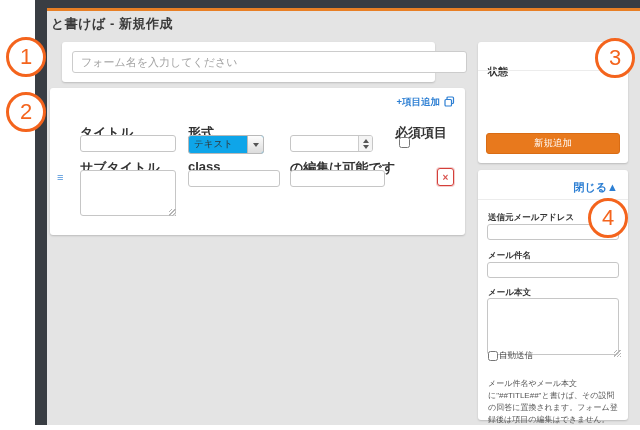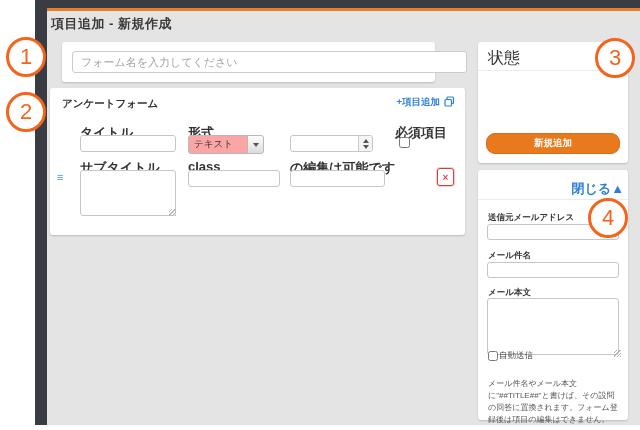--- a/index.html
+++ b/index.html
@@ -16,38 +16,38 @@
   .formname-input::placeholder{color:#a3a3a3;}
   
   .card-survey{left:50px;top:88px;width:415px;height:147px;}
   .survey-title{position:absolute;left:12px;top:9px;font-size:10.5px;font-weight:bold;color:#333;}
   .add-item{position:absolute;right:10px;top:8px;display:flex;align-items:flex-start;gap:4px;cursor:pointer;}
   .add-item-label{color:#2d7fd3;font-size:9.5px;font-weight:bold;}
   .flabel{position:absolute;font-size:13px;font-weight:bold;color:#333;white-space:nowrap;}
   .tinput{position:absolute;box-sizing:border-box;border:1px solid #c6c6c6;border-radius:3px;background:#fff;font-size:10px;color:#333;padding:0 5px;font-family:inherit;outline:none;}
   .ttextarea{position:absolute;box-sizing:border-box;border:1px solid #c6c6c6;border-radius:3px;background:#fff;resize:none;font-family:inherit;outline:none;}
   .grip{position:absolute;right:2px;bottom:2px;width:7px;height:7px;background:repeating-linear-gradient(135deg,transparent 0 1.5px,#b5b5b5 1.5px 2.5px);pointer-events:none;}
-  .fake-select{position:absolute;box-sizing:border-box;border:1px solid #b9b9b9;border-radius:3px;background:#fca5a5;display:flex;align-items:center;cursor:pointer;}
+  .fake-select{position:absolute;box-sizing:border-box;border:1px solid #b9b9b9;border-radius:3px;background:#0ea5e9;display:flex;align-items:center;cursor:pointer;}
   .fake-select .sel-text{flex:1;font-size:9.5px;color:#333;padding-left:5px;}
   .sel-btn{width:15px;align-self:stretch;background:linear-gradient(#fdfdfd,#dcdcdc);border-left:1px solid #b9b9b9;border-radius:0 2px 2px 0;display:flex;align-items:center;justify-content:center;}
   .tri-down{width:0;height:0;border-left:3px solid transparent;border-right:3px solid transparent;border-top:4px solid #555;}
   .tri-up{width:0;height:0;border-left:3px solid transparent;border-right:3px solid transparent;border-bottom:4px solid #555;}
   .num-wrap{position:absolute;box-sizing:border-box;}
   .spinner{position:absolute;right:1px;top:1px;bottom:1px;width:13px;background:#f4f4f4;border-left:1px solid #ccc;border-radius:0 2px 2px 0;display:flex;flex-direction:column;align-items:center;justify-content:center;gap:2px;cursor:pointer;}
   .cbox{position:absolute;width:11px;height:11px;margin:0;accent-color:#fff;cursor:pointer;}
   .drag-handle{position:absolute;left:7px;top:84px;color:#4a90d9;font-size:11px;font-weight:bold;line-height:1;cursor:grab;}
   .del-btn{position:absolute;left:387px;top:80px;width:17px;height:18px;box-sizing:border-box;border:1px solid #d43f3a;border-radius:3px;background:#fff;color:#d9534f;font-size:10px;font-weight:bold;display:flex;align-items:center;justify-content:center;cursor:pointer;box-shadow:0 0 0 1px rgba(212,63,58,.25);}
   
   .card-status{left:478px;top:42px;width:150px;height:121px;}
-  .panel-head{position:absolute;left:10px;top:6px;font-size:16px;font-weight:normal;color:#333;}
+  .panel-head{position:absolute;left:10px;top:23px;font-size:10px;font-weight:bold;color:#333;}
   .panel-divider{position:absolute;left:0;top:28px;width:100%;height:1px;background:#ececec;}
   .status-desc{position:absolute;left:10px;top:36px;width:131px;font-size:8px;line-height:1.5;color:#555;}
-  .btn-primary{position:absolute;left:8px;top:91px;width:134px;height:21px;background:#e8791d;border:1px solid #d96c14;border-radius:9px;color:#fff;font-size:9.5px;font-weight:bold;display:flex;align-items:center;justify-content:center;cursor:pointer;box-sizing:border-box;}
+  .btn-primary{position:absolute;left:8px;top:91px;width:134px;height:21px;background:#e8791d;border:1px solid #d96c14;border-radius:3px;color:#fff;font-size:9.5px;font-weight:normal;display:flex;align-items:center;justify-content:center;cursor:pointer;box-sizing:border-box;}
   .card-mail{left:478px;top:170px;width:150px;height:250px;}
-  .close-link{position:absolute;right:4px;top:10px;font-size:13px;font-weight:bold;color:#2d7fd3;cursor:pointer;}
+  .close-link{position:absolute;right:10px;top:10px;font-size:11px;font-weight:bold;color:#2d7fd3;cursor:pointer;}
   .mlabel{position:absolute;left:10px;font-size:8.5px;font-weight:bold;color:#333;white-space:nowrap;}
   .minput{position:absolute;left:9px;width:132px;height:16px;box-sizing:border-box;border:1px solid #c6c6c6;border-radius:3px;font-size:9px;color:#333;padding:0 4px;font-family:inherit;outline:none;}
   .mtextarea{position:absolute;left:9px;width:132px;height:57px;box-sizing:border-box;border:1px solid #c6c6c6;border-radius:3px;font-family:inherit;resize:none;outline:none;}
   .autosend-row{position:absolute;left:10px;top:180px;display:flex;align-items:center;gap:1px;}
   .autosend-row input{width:10px;height:10px;margin:0;cursor:pointer;}
   .autosend-label{font-size:8.5px;color:#444;}
   .mail-note{position:absolute;left:10px;top:208px;width:132px;font-size:8px;line-height:1.5;color:#555;}
   
   .num-circle{position:absolute;width:40px;height:40px;box-sizing:border-box;border:3px solid #f4641d;border-radius:50%;background:#fff;color:#f4641d;font-size:22px;font-weight:normal;display:flex;align-items:center;justify-content:center;z-index:5;}
   .c1{left:6px;top:37px;}
@@ -56,28 +56,27 @@
   .c4{left:588px;top:198px;}
 </style>
 </head>
 <body>
 
 <div class="frame">
   <div class="content-bg"></div>
   <div class="topbar"></div>
   <div class="leftstrip"></div>
 
-  <div class="page-title">項目追加 - 新規作成</div>
+  <div class="page-title">と書けば - 新規作成</div>
 
   <div class="card card-formname">
     <input class="formname-input" type="text" placeholder="フォーム名を入力してください" style="">
   </div>
 
   <div class="card card-survey">
-    <div class="survey-title">アンケートフォーム</div>
     <div class="add-item">
       <span class="add-item-label">+項目追加</span>
       <span style="display:inline-flex;">
         <svg width="11" height="11" viewBox="0 0 11 11">
             <rect x="3" y="1" width="6.5" height="6.5" fill="none" stroke="#2d7fd3" stroke-width="1.2" rx="1"></rect>
             <rect x="1" y="3.5" width="6.5" height="6.5" fill="#fff" stroke="#2d7fd3" stroke-width="1.2" rx="1"></rect>
           </svg>
       </span>
     </div>
 

